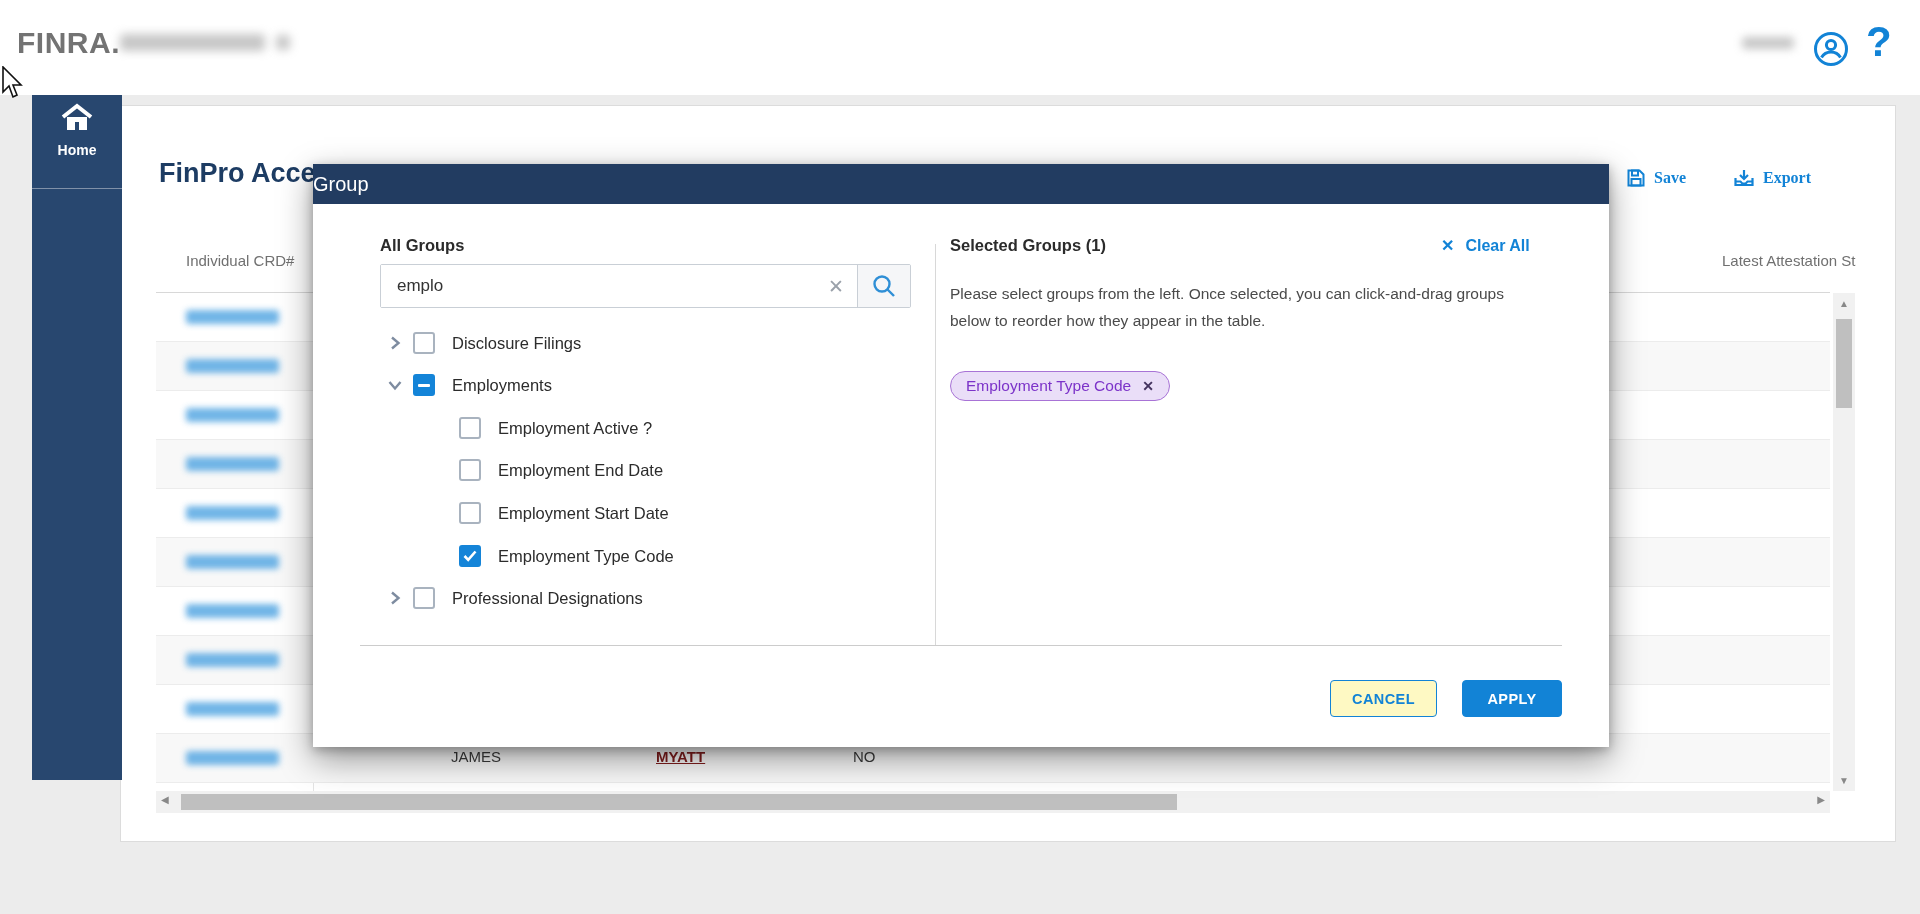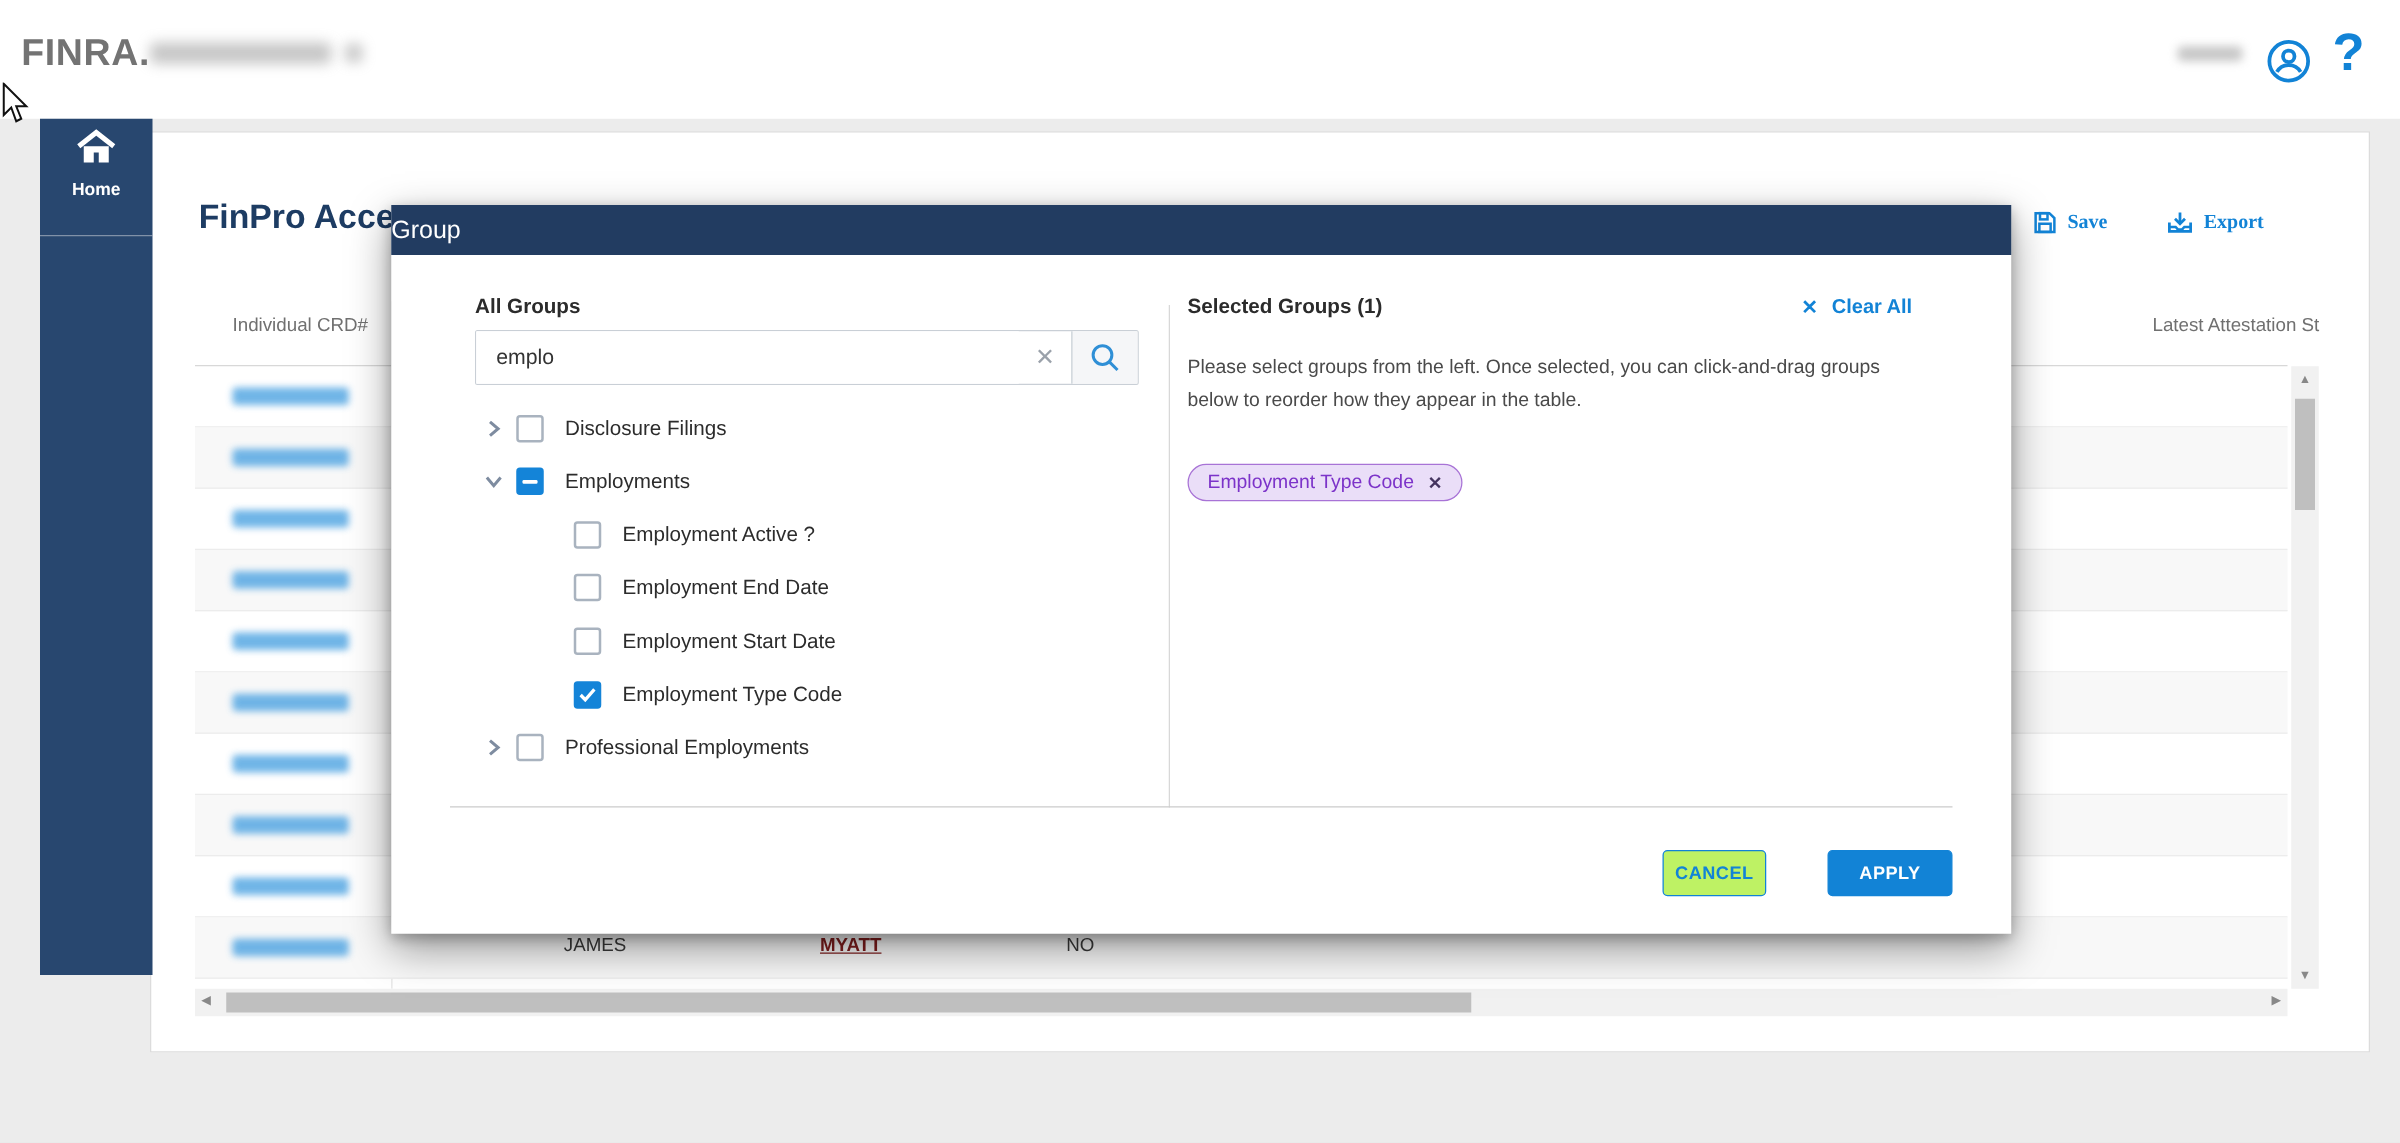--- a/index.html
+++ b/index.html
@@ -88,21 +88,21 @@
   .instructions { position:absolute; left:637px; top:116px; width:590px; font-size:15.5px; color:#4a4a4a; line-height:27px; }
 
   .chip { position:absolute; left:637px; top:207px; height:30px; display:inline-flex; align-items:center; gap:11px;
           padding:0 15px; background:#EADEF8; border:1px solid #A873D6; border-radius:15px; cursor:grab; }
   .chip .chip-lbl { font-size:15.5px; color:#7C33C9; }
   .chip .chip-x { font-size:14px; font-weight:800; color:#44335f; cursor:pointer; }
 
   .footer-line { position:absolute; left:47px; top:481px; width:1202px; border-top:1px solid #cccccc; }
   .btn { position:absolute; top:516px; height:37px; border-radius:4px; font-size:14.5px; font-weight:700; letter-spacing:.4px;
          display:flex; align-items:center; justify-content:center; cursor:pointer; font-family:"Liberation Sans",sans-serif; }
-  .btn-cancel { left:1017px; width:83px; background:#bef264; border:1px solid #1283d6; color:#1283d6; }
+  .btn-cancel { left:1017px; width:107px; background:#fef9c3; border:1px solid #1283d6; color:#1283d6; }
   .btn-apply  { left:1149px; width:100px; background:#1283d6; border:1px solid #1283d6; color:#fff; }
 </style>
 </head>
 <body>
 
 <div id="app">
 
   <div class="topbar">
     <div class="logo">FINRA.</div>
     <div class="blur-blob org-blob"></div>
@@ -275,21 +275,21 @@
       <span class="tree-label">Employment Type Code</span>
     </div>
 
     <div class="tree-row" style="top:413px">
       <span class="chev">
         <svg width="18" height="18" viewBox="0 0 18 18">
             <path d="M6 3.5 L12.5 9 L6 14.5" fill="none" stroke="#7e8ca0" stroke-width="2.4"></path>
           </svg>
       </span>
       <span class="cb"></span>
-      <span class="tree-label">Professional Employments</span>
+      <span class="tree-label">Professional Designations</span>
     </div>
 
     <div class="panel-divider"></div>
 
     <div class="right-heading">Selected Groups (1)</div>
 
     <div class="clear-all">
       <span class="x">✕</span>
       <span class="lbl">Clear All</span>
     </div>

